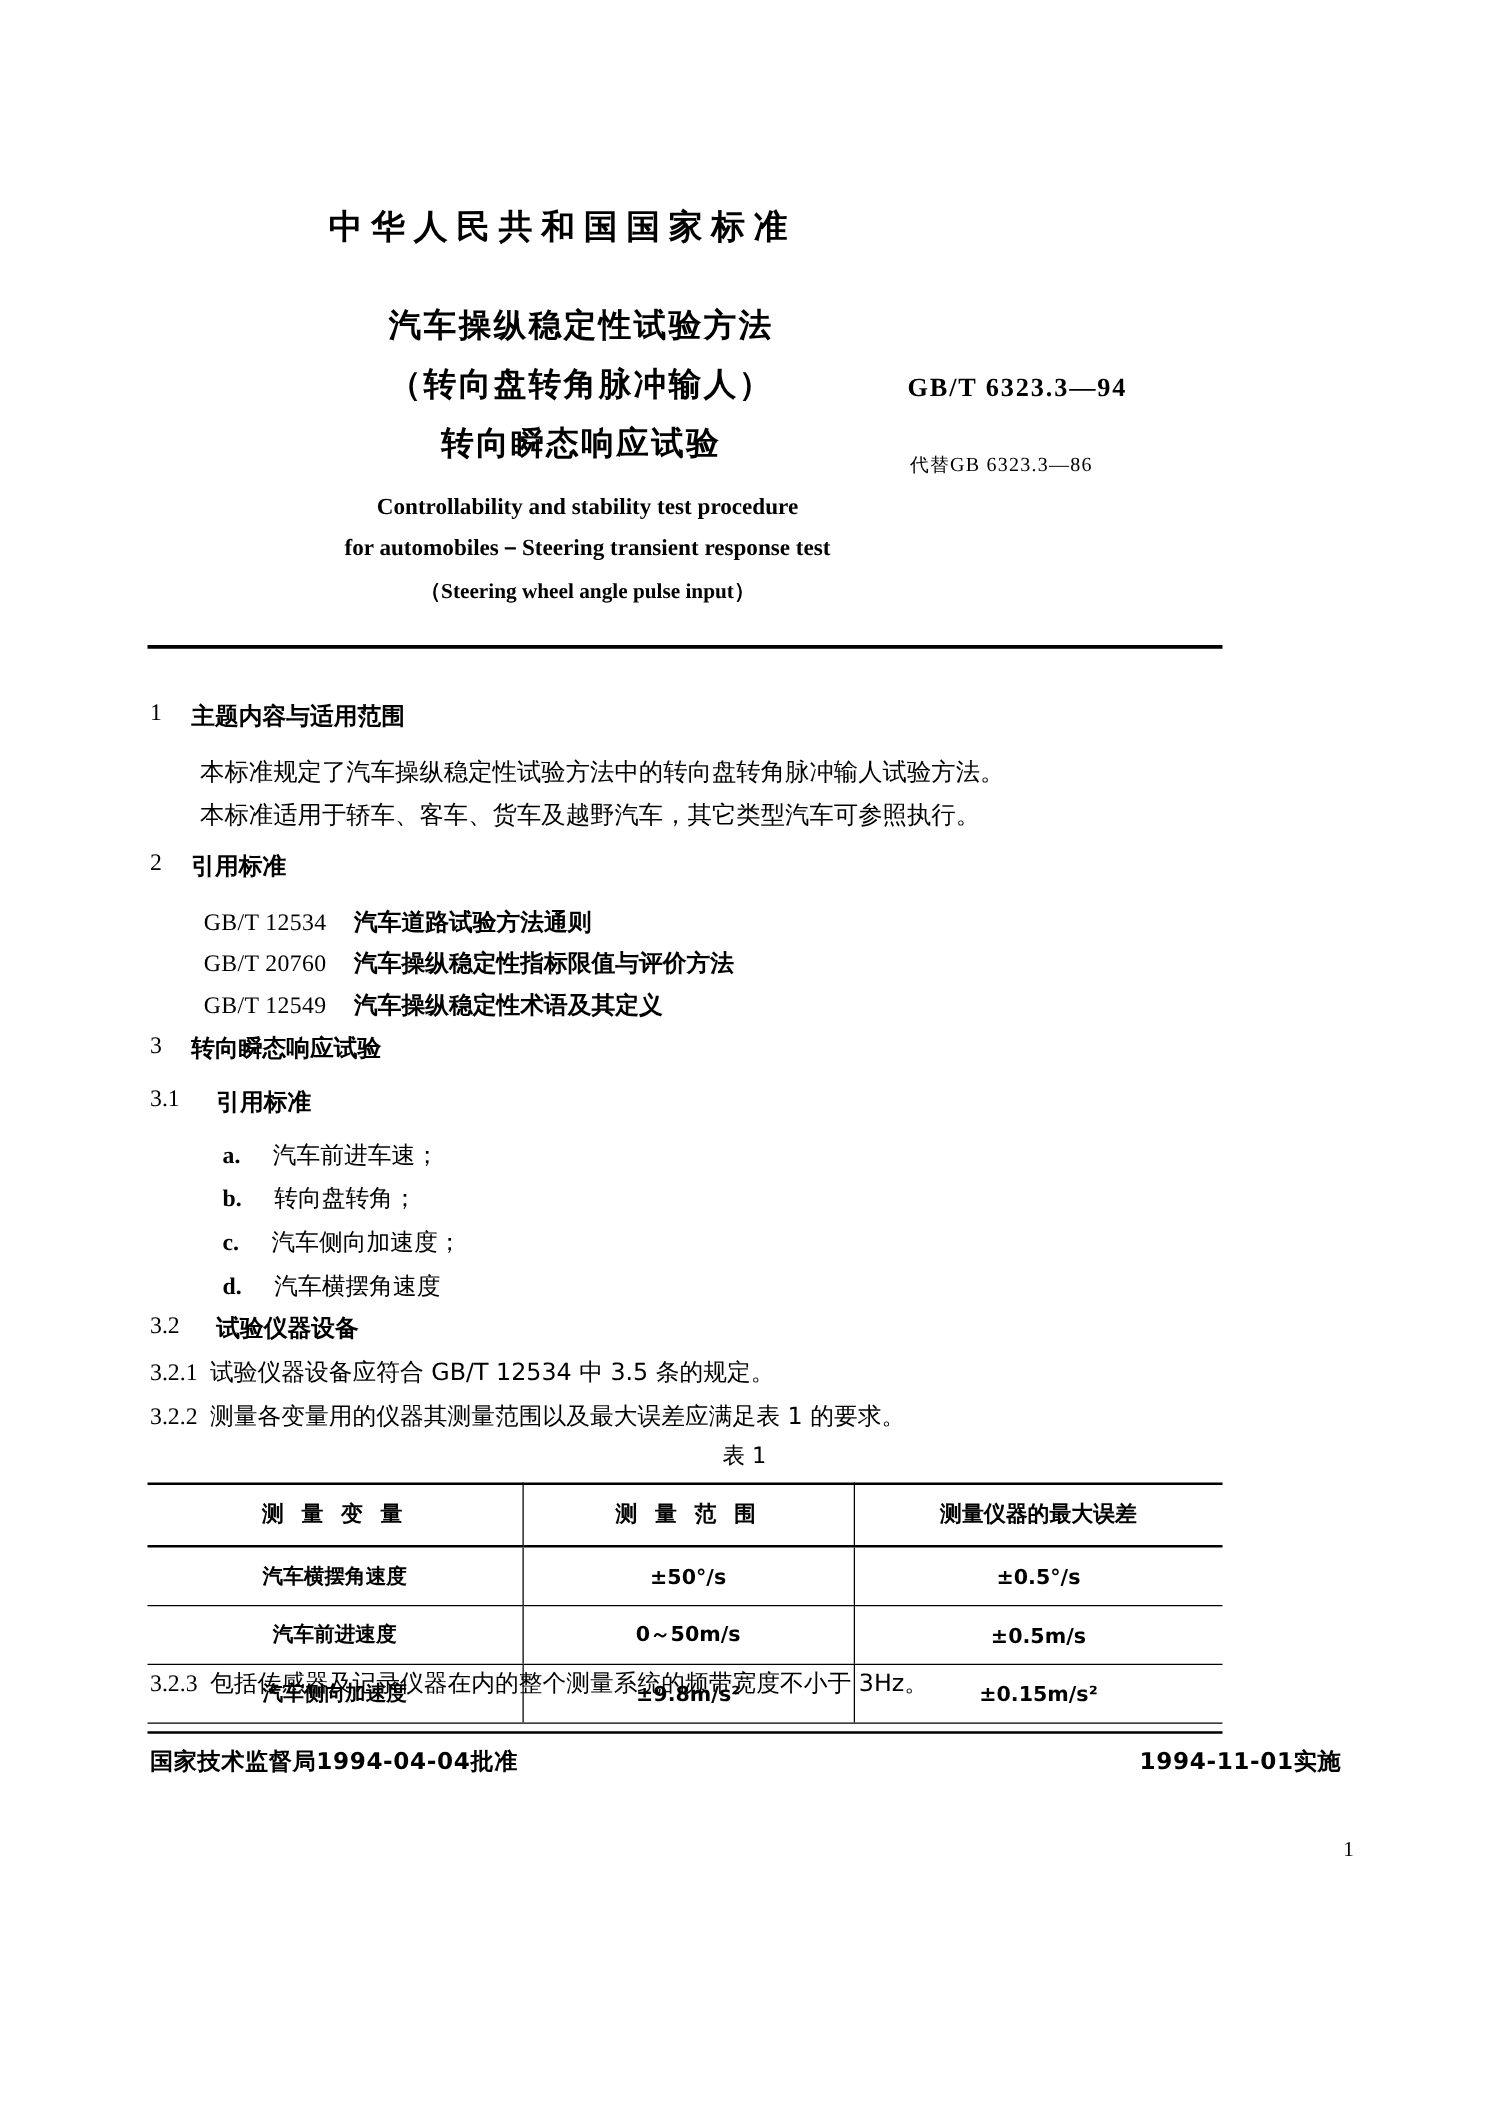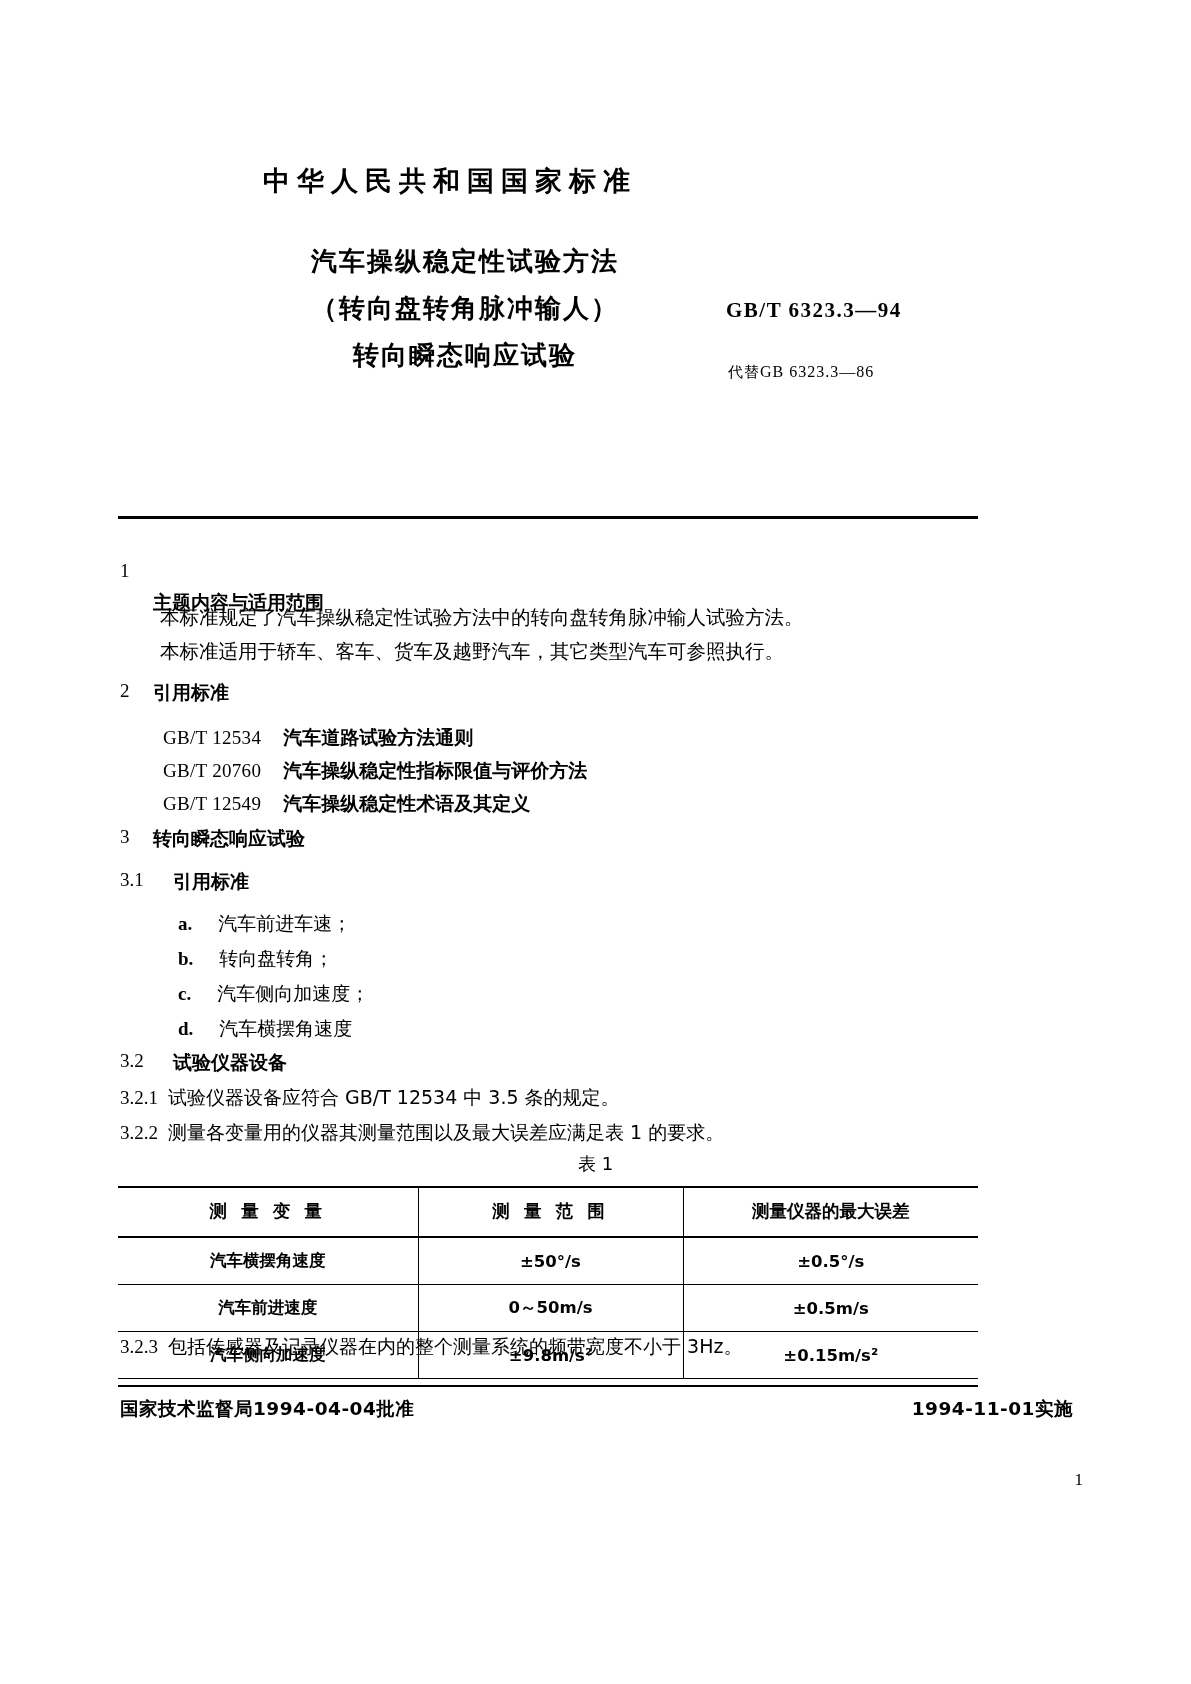--- a/index.html
+++ b/index.html
@@ -255,25 +255,30 @@
     <div class="title-line">汽车操纵稳定性试验方法</div>
     <div class="title-line">（转向盘转角脉冲输人）</div>
     <div class="title-line">转向瞬态响应试验</div>
   </div>
 
   <div class="std-number">GB/T 6323.3—94</div>
   <div class="std-replaces">
     <span class="cn">代替</span><span>GB 6323.3—86</span>
   </div>
 
+  <div class="en-title">
+    <div class="en-line">Controllability and stability test procedure</div>
+    <div class="en-line">for automobiles－Steering transient response test</div>
+    <div class="en-line small">（Steering wheel angle pulse input）</div>
+  </div>
 
   <div class="rule-top"></div>
 
   <div class="sec-num" style="left:120px; top:560px;">1</div>
-  <div class="sec-h" style="left:153px; top:590px;">主题内容与适用范围</div>
+  <div class="sec-h" style="left:153px; top:560px;">主题内容与适用范围</div>
 
   <div class="para" style="left:160px; top:604px;">本标准规定了汽车操纵稳定性试验方法中的转向盘转角脉冲输人试验方法。</div>
   <div class="para" style="left:160px; top:638px;">本标准适用于轿车、客车、货车及越野汽车，其它类型汽车可参照执行。</div>
 
   <div class="sec-num" style="left:120px; top:680px;">2</div>
   <div class="sec-h" style="left:153px; top:680px;">引用标准</div>
 
   <div class="ref-line" style="left:163px; top:725px;">
     <span class="code">GB/T 12534</span><span class="name">汽车道路试验方法通则</span>
   </div>

